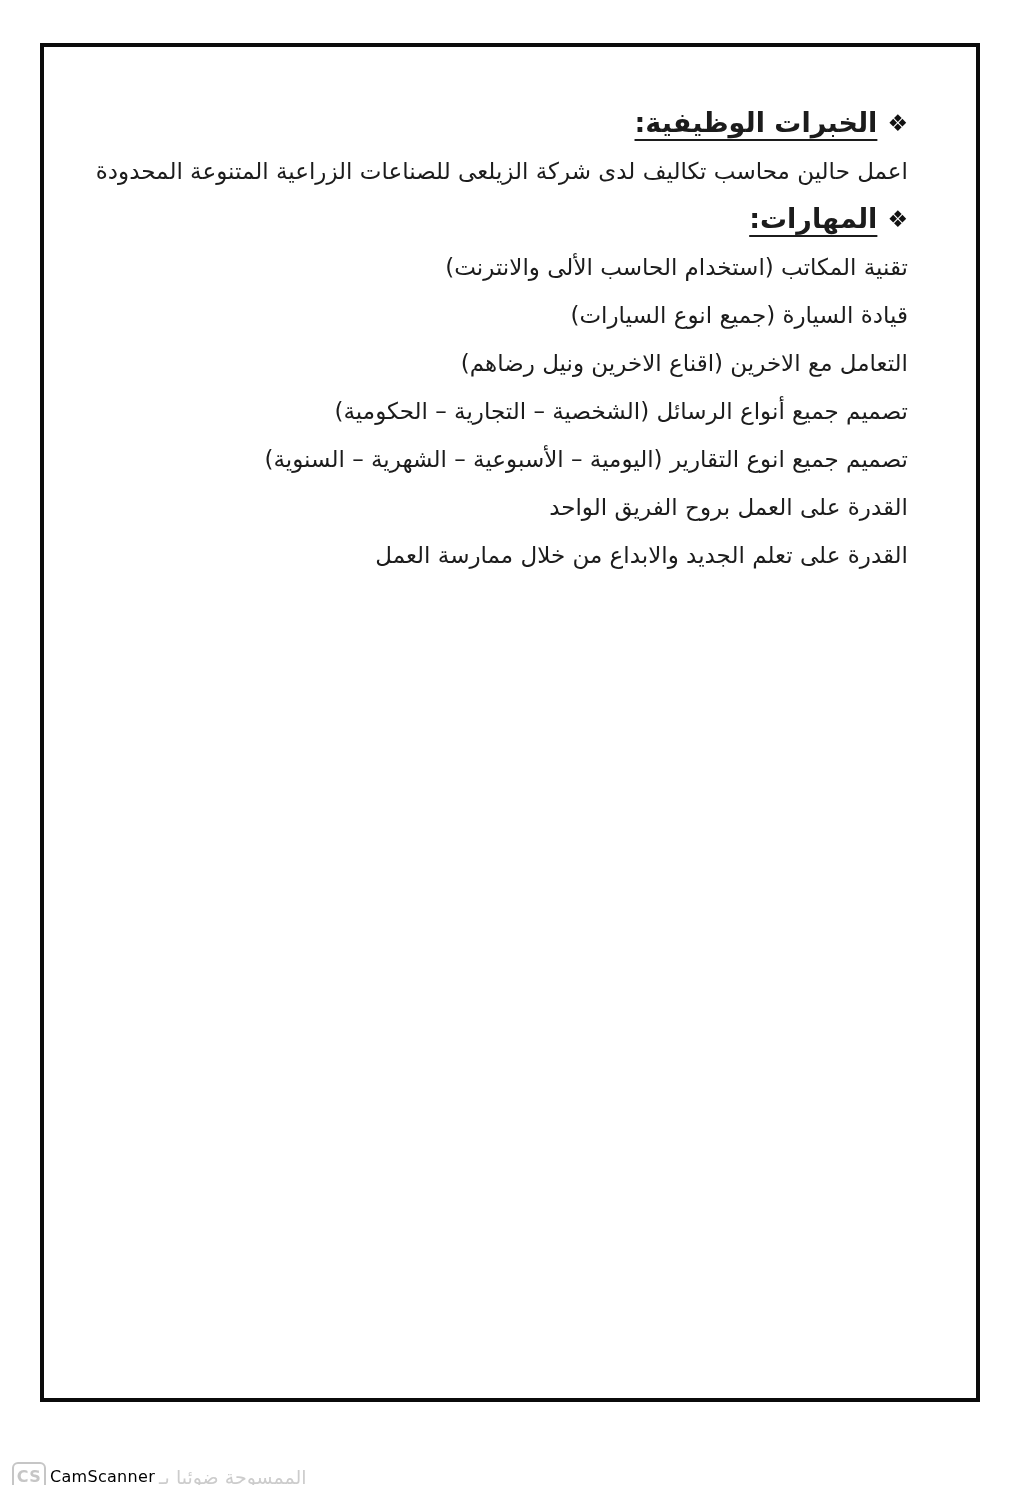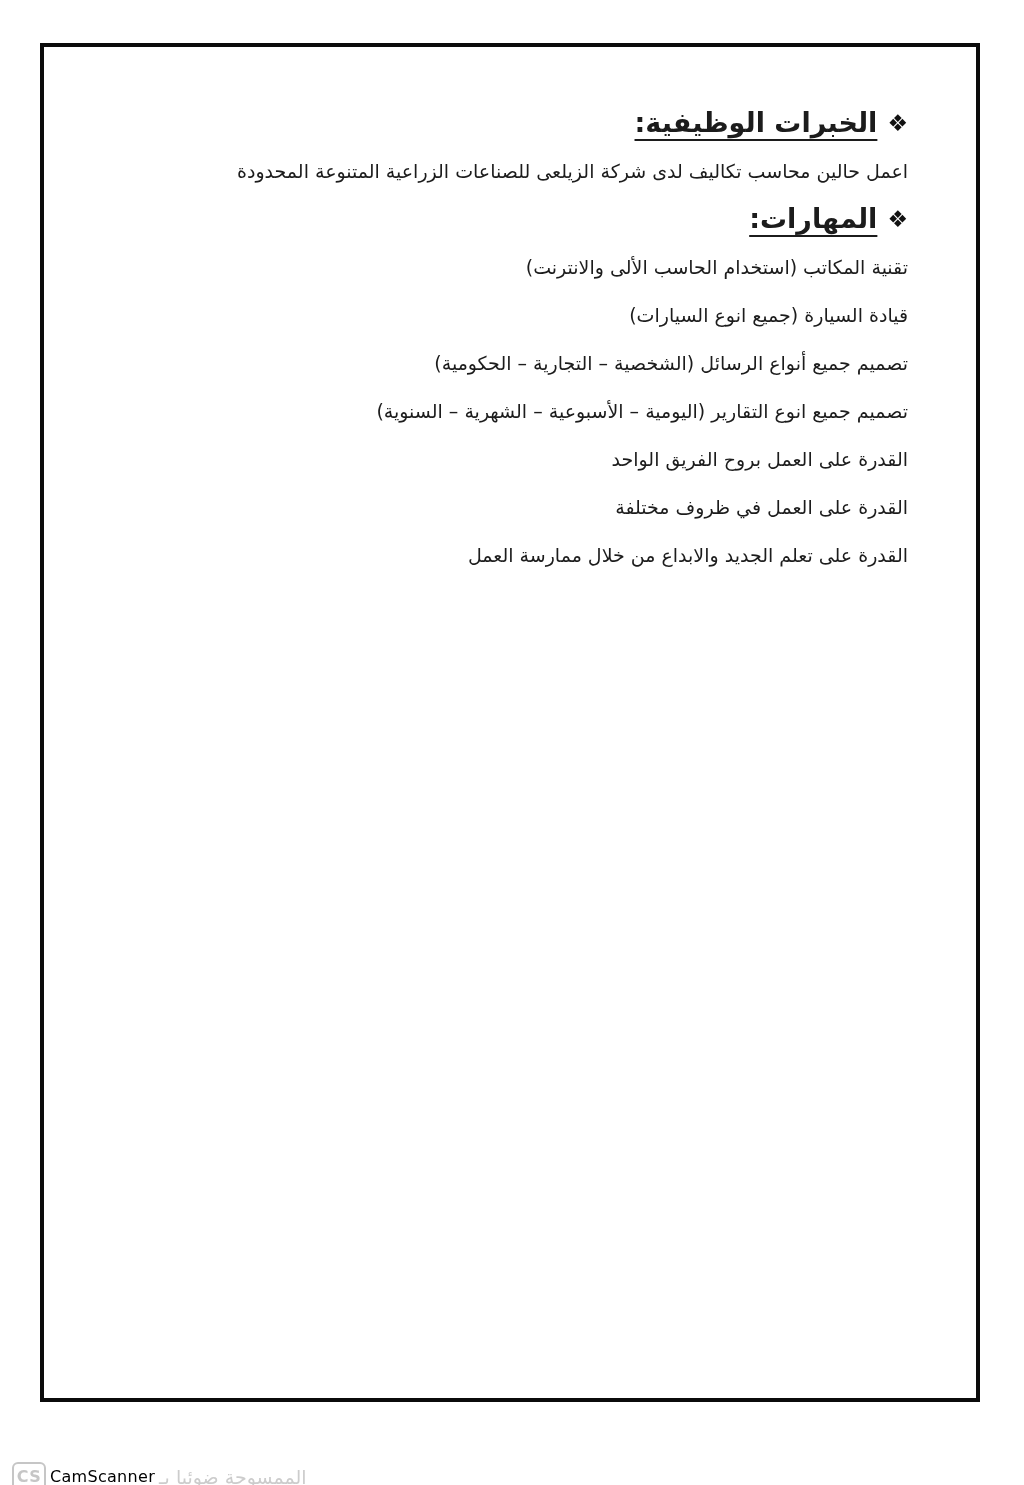--- a/index.html
+++ b/index.html
@@ -27,21 +27,21 @@
   .content {
     position: absolute;
     top: 52px;
     right: 68px;
     direction: rtl;
     text-align: right;
   }
   .row {
     height: 48px;
     line-height: 48px;
-    font-size: 19px;
+    font-size: 23px;
     color: #1c1c1c;
     white-space: nowrap;
   }
   .header-row {
     font-weight: bold;
     font-size: 27px;
     display: flex;
     flex-direction: row; 
     align-items: center;
   }
@@ -104,24 +104,24 @@
         <span class="header-text">الخبرات الوظيفية:</span>
       </div>
       <div class="row">اعمل حالين محاسب تكاليف لدى شركة الزيلعى للصناعات الزراعية المتنوعة المحدودة</div>
 
       <div class="row header-row">
         <span class="bullet">❖</span>
         <span class="header-text">المهارات:</span>
       </div>
       <div class="row">تقنية المكاتب (استخدام الحاسب الألى والانترنت)</div>
       <div class="row">قيادة السيارة (جميع انوع السيارات)</div>
+      <div class="row">التعامل مع الاخرين (اقناع الاخرين ونيل رضاهم)</div>
       <div class="row">تصميم جميع أنواع الرسائل (الشخصية – التجارية – الحكومية)</div>
       <div class="row">تصميم جميع انوع التقارير (اليومية – الأسبوعية – الشهرية – السنوية)</div>
       <div class="row">القدرة على العمل بروح الفريق الواحد</div>
-      <div class="row">القدرة على العمل في ظروف مختلفة</div>
       <div class="row">القدرة على تعلم الجديد والابداع من خلال ممارسة العمل</div>
 
     </div>
   </div>
 
   <div class="footer">
     <span class="cs-badge">CS</span>
     <span class="cs-brand">CamScanner</span>
     <span class="cs-arabic">الممسوحة ضوئيا بـ</span>
   </div>

